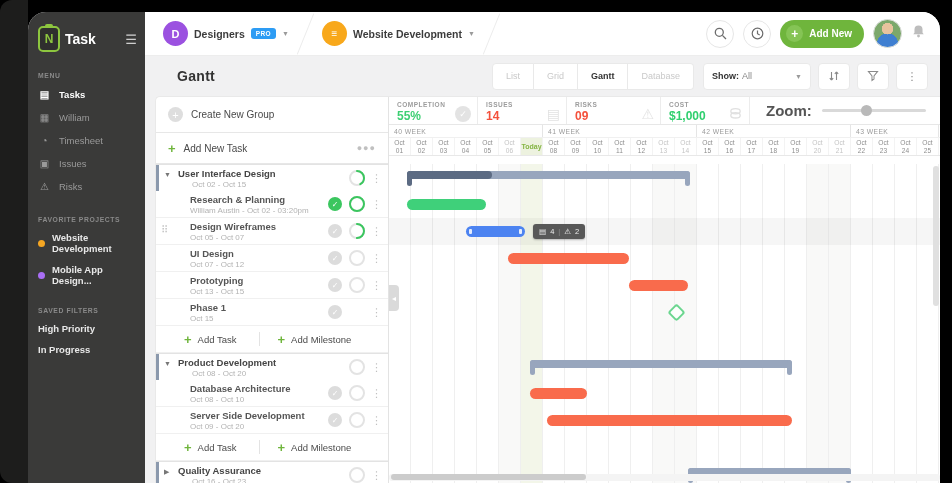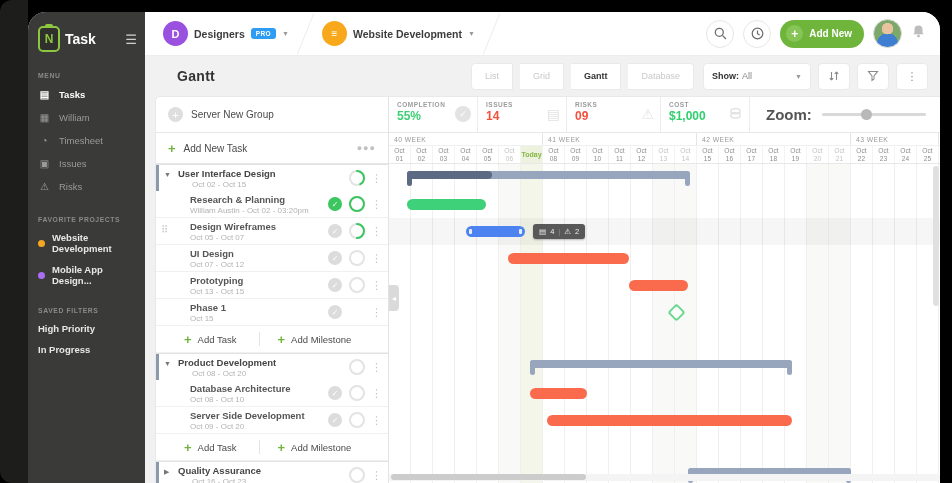--- a/index.html
+++ b/index.html
@@ -59,21 +59,21 @@
     align-items:center; justify-content:center; font-size:12px; }
   .avatar { width:29px; height:29px; border-radius:50%; flex:none;
     background:
       radial-gradient(circle at 50% 32%, #e8c39e 0 25%, rgba(0,0,0,0) 26%),
       radial-gradient(circle at 50% 88%, #3f7fd1 0 38%, rgba(0,0,0,0) 39%),
       #7ca86b; border:1px solid #e0e0e0; }
 
   .content { flex:1; background:#f1f1f2; position:relative; min-height:0;padding-left:20px; }
   .toolbar { height:40px; display:flex; align-items:center; padding:0 12px; }
   .page-title { font-size:14px; font-weight:bold; color:#333; letter-spacing:.3px; flex:1; }
-  .tabs { display:flex;gap:7px; }
+  .tabs { display:flex; }
   .tab { height:27px; padding:0 13px; display:flex; align-items:center; background:#fff;
     border:1px solid #e9e9e9; border-left:none; font-size:9px; color:#c9c9c9; cursor:pointer; }
   .tab:first-child { border-left:1px solid #e9e9e9; border-radius:4px 0 0 4px; }
   .tab:last-child { border-radius:0 4px 4px 0; }
   .tab.active { color:#333; font-weight:bold; }
   .show-select { height:27px; width:108px; background:#fff; border:1px solid #e9e9e9;
     border-radius:4px; display:flex; align-items:center; padding:0 8px; margin-left:9px;
     font-size:9px; cursor:pointer; }
   .show-select b { color:#333; margin-right:3px; }
   .show-select span.val { color:#888; flex:1; }
@@ -114,21 +114,21 @@
   .chk.done { background:#3bc65f; }
   .ringbox { position:absolute; right:22px; top:4px; width:18px; height:18px; }
   .kebab { position:absolute; right:6px; top:6px; color:#c0c0c0; font-size:11px; line-height:14px; }
   .trow.addrow { display:flex; align-items:center; font-size:9.5px; color:#4a4a4a; }
   .add-btn { display:flex; align-items:center; gap:6px; cursor:pointer; }
   .add-btn.first { margin-left:28px; }
   .vdiv { width:1px; height:14px; background:#e3e3e3; margin:0 18px 0 22px; }
 
   
   .gantt-panel { flex:1; position:relative; min-width:0; }
-  .stats { height:36px; border-bottom:1px solid #e7e7e7; display:flex; align-items:stretch; }
+  .stats { height:28px; border-bottom:1px solid #e7e7e7; display:flex; align-items:stretch; }
   .stat { width:89px; flex:none; border-right:1px solid #ececec; padding:4px 0 0 8px;
     position:relative; }
   .stat .lbl { font-size:6.5px; letter-spacing:.5px; color:#9c9c9c; font-weight:bold; }
   .stat .val { font-size:12px; font-weight:bold; margin-top:1px; }
   .stat .st-ic { position:absolute; right:6px; top:9px; color:#e2e2e2; font-size:14px; }
   .st-check { position:absolute; right:6px; top:9px; width:16px; height:16px; border-radius:50%;
     background:#e3e3e3; color:#fff; font-size:9px; display:flex; align-items:center;
     justify-content:center; }
   .zoom-sec { flex:1; display:flex; align-items:center; gap:10px; padding:0 14px 0 16px; }
   .zoom-sec .zlbl { font-size:15px; font-weight:bold; color:#555; }
@@ -306,21 +306,21 @@
           </button>
           <button class="sq-btn">
             <span>⋮</span>
           </button>
         </div>
 
         <div class="panel">
           <div class="task-panel">
             <div class="tp-head">
               <span class="plus-circle">+</span>
-              <span>Server New Group</span>
+              <span>Create New Group</span>
             </div>
             <div class="tp-add">
               <span class="green-plus">+</span>
               <span>Add New Task</span>
               <span class="more">●●●</span>
             </div>
             <div class="tp-rows">
     <div class="trow group">
       <span class="t-caret">▼</span>
       <span class="t-name">User Interface Design</span>

